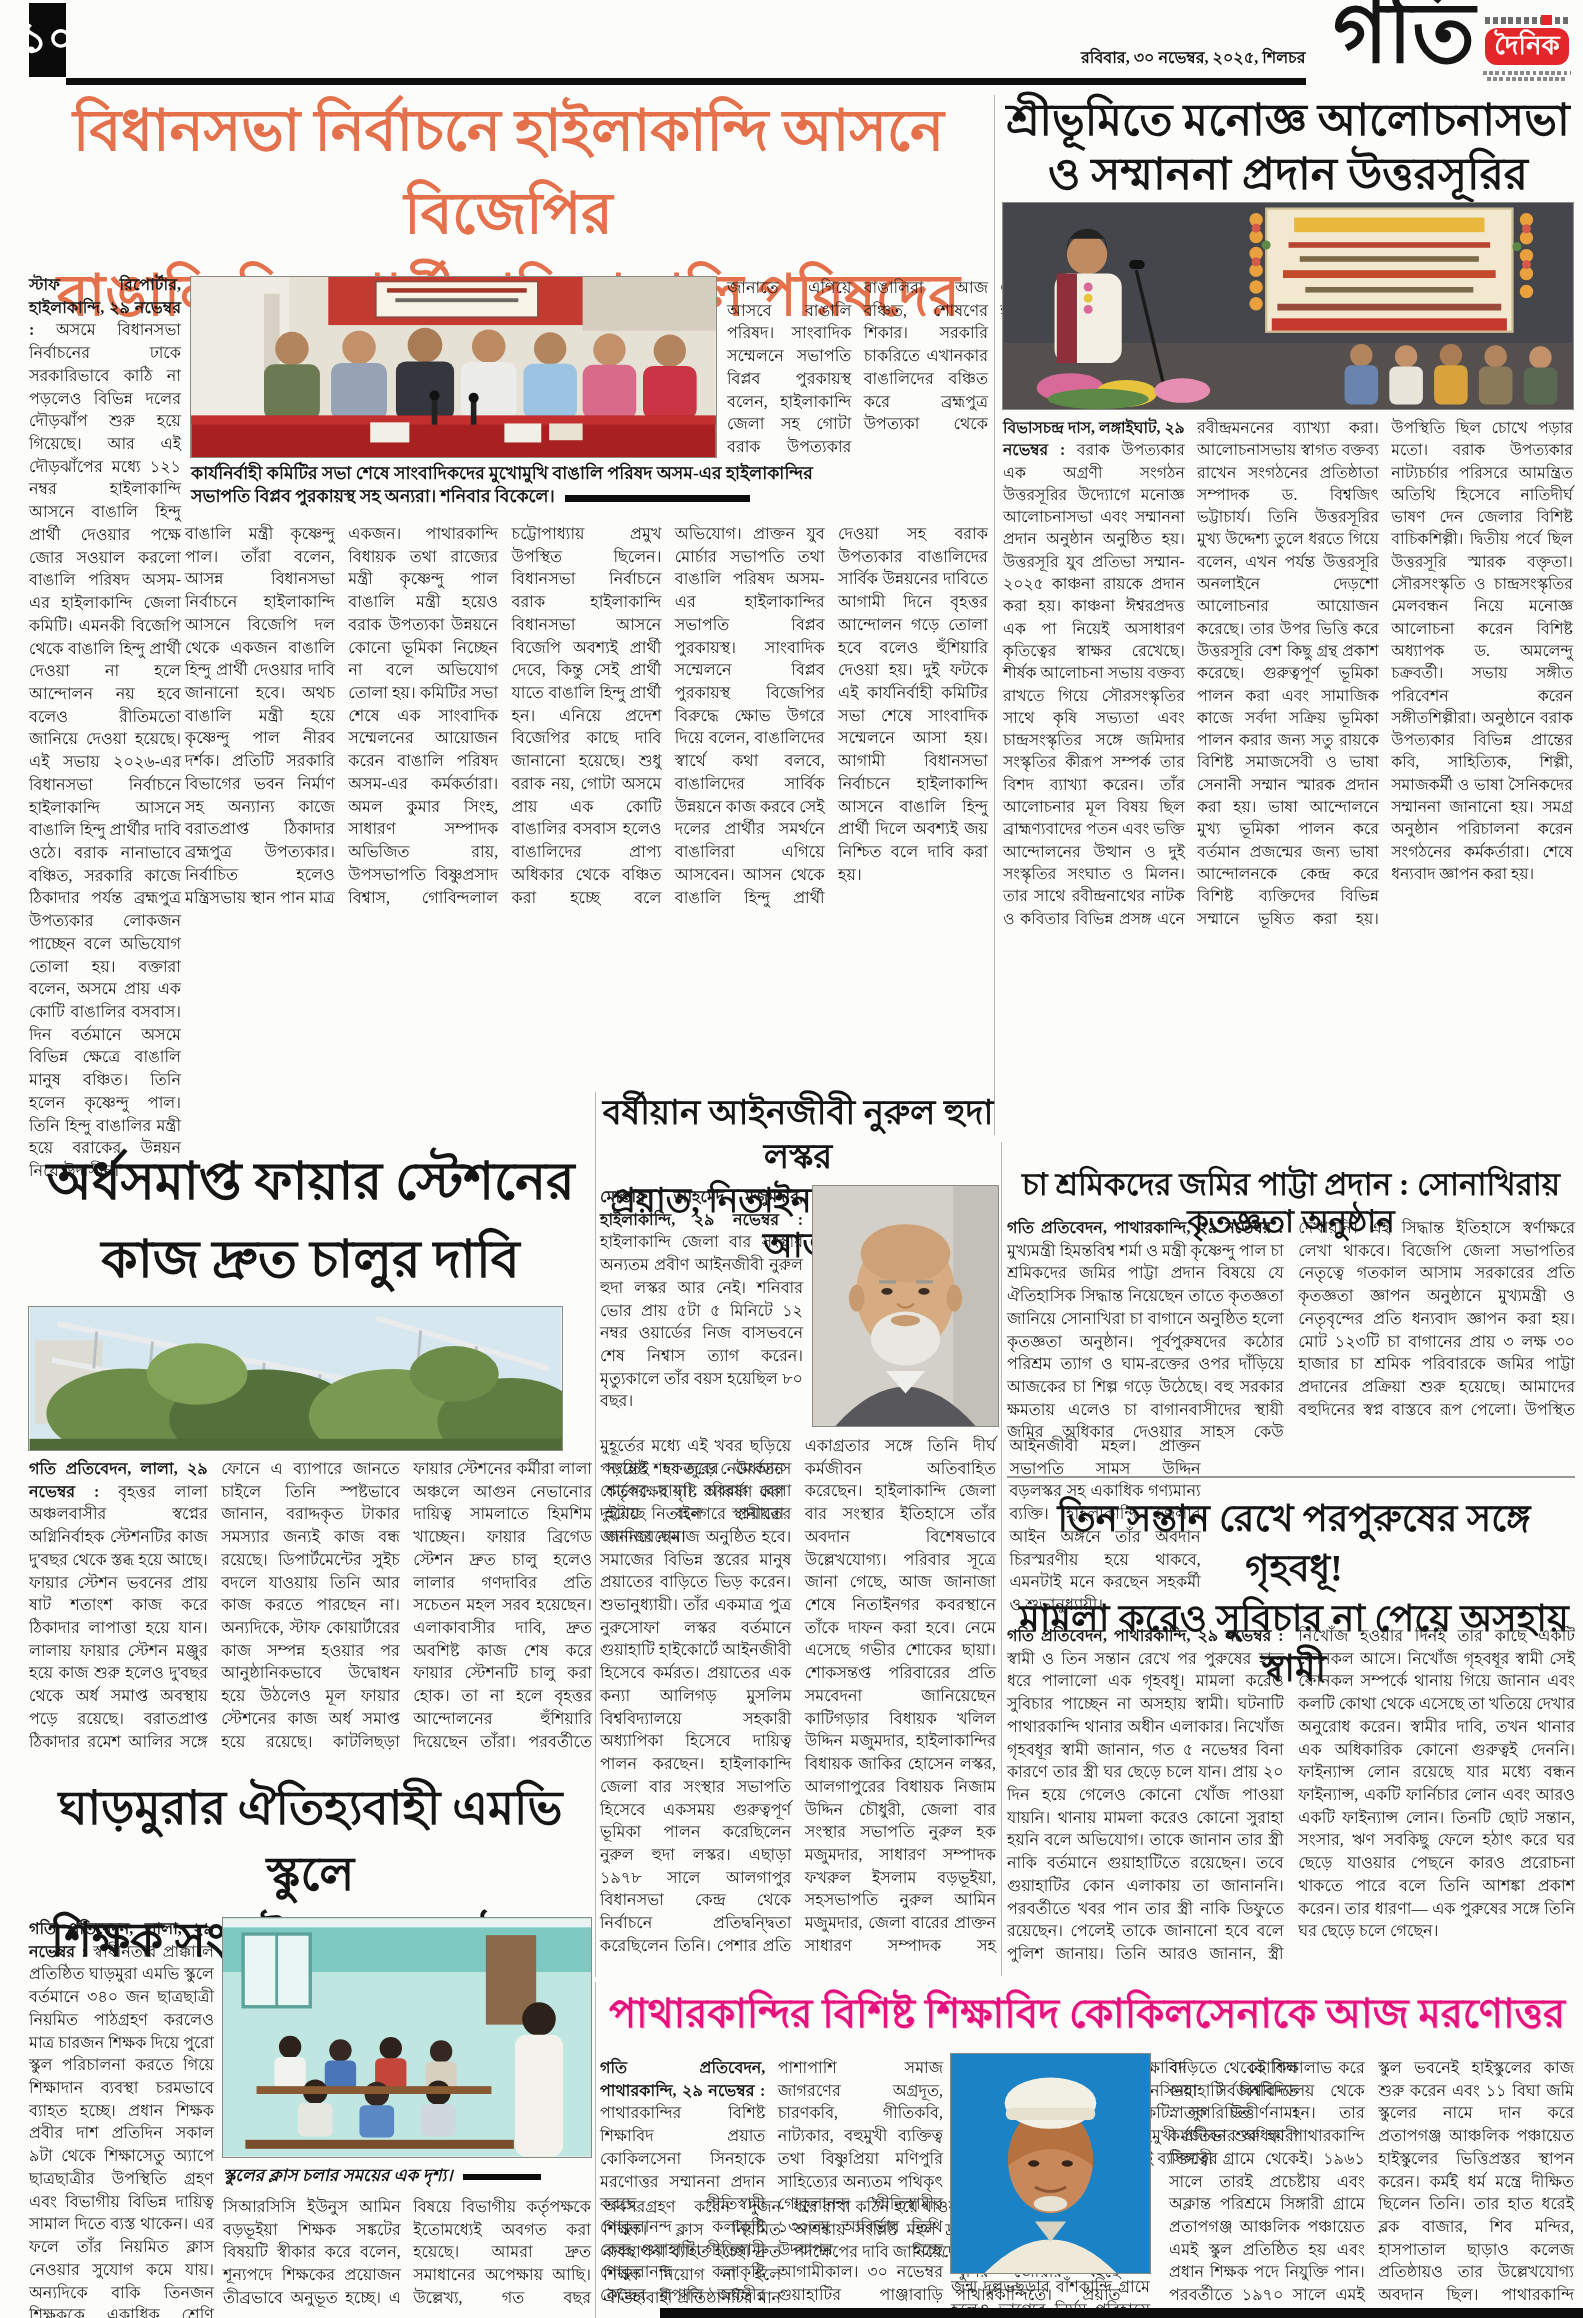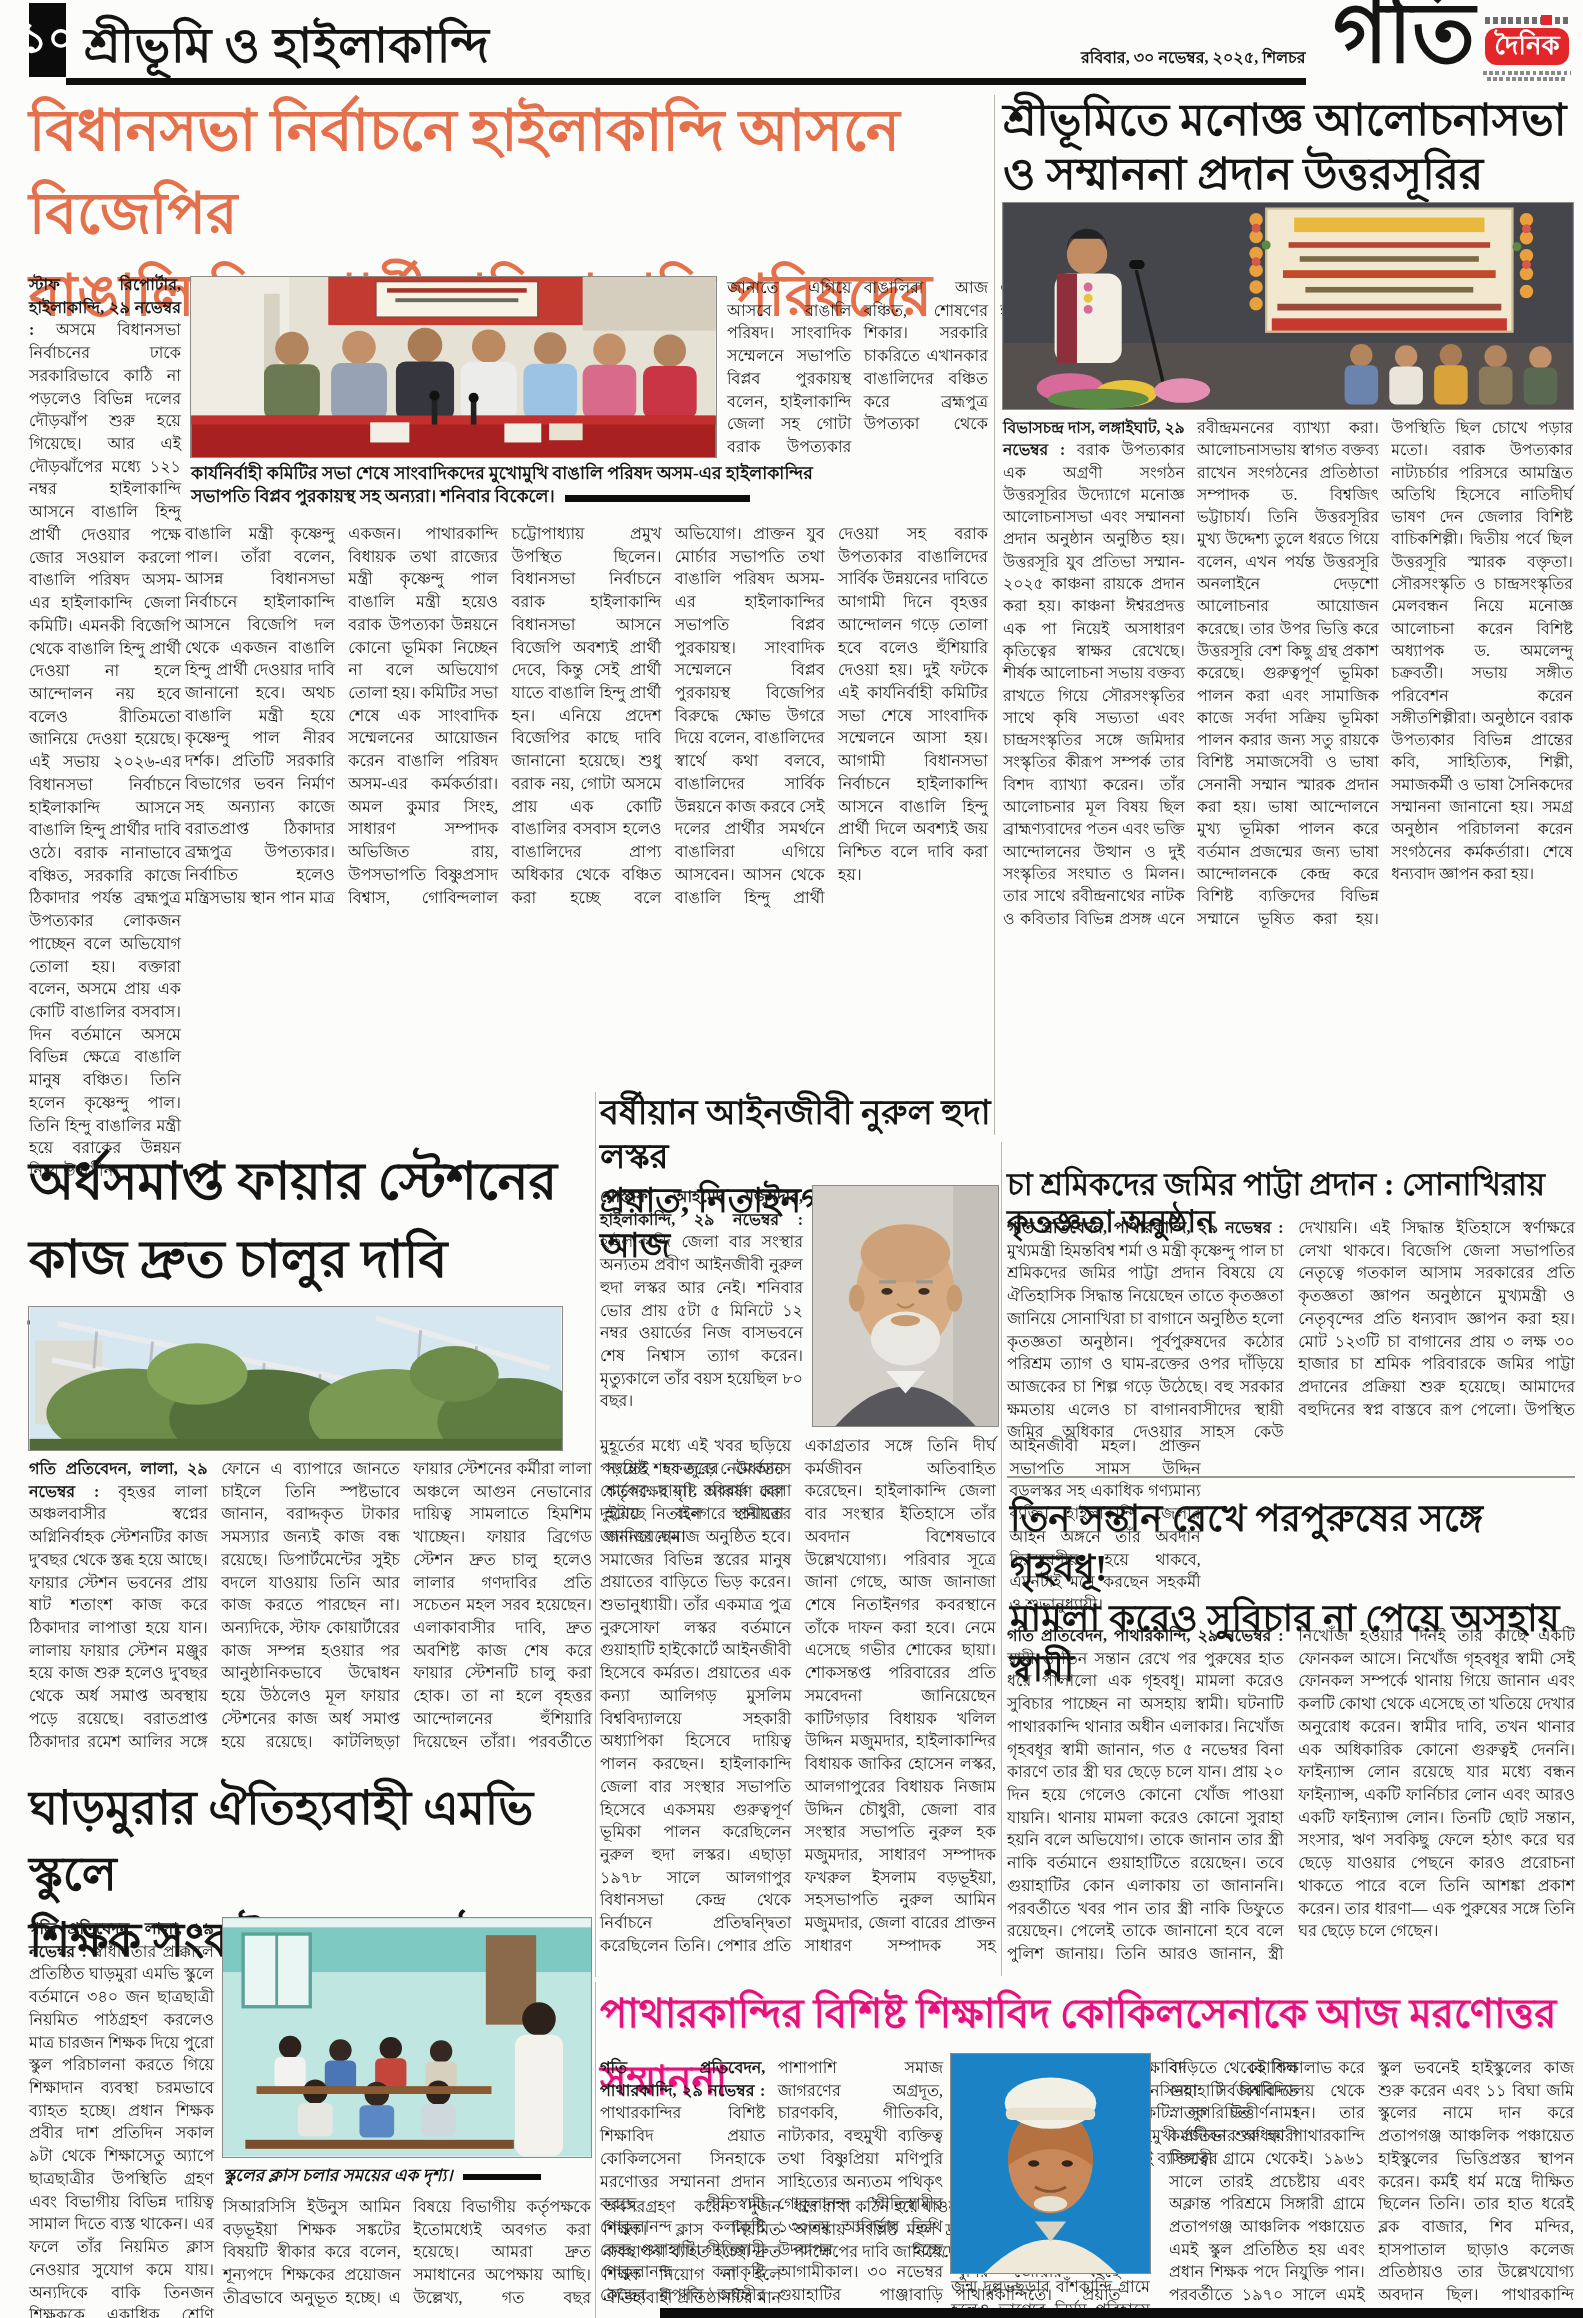--- a/index.html
+++ b/index.html
@@ -1,19 +1,19 @@
 <!DOCTYPE html>
 <html style="font-size:9px"><head>
 <meta charset="utf-8">
 <style>
   html,body{margin:0;padding:0;background:#888;}
   #page{position:relative;width:1583px;height:2319px;background:#fcfcfa;overflow:hidden;
         font-family:"Liberation Serif","DejaVu Serif",serif;color:#151515;}
   .abs{position:absolute;}
-  .ctr{}
+  .ctr{text-align:center;}
   .hl{font-weight:bold;}
   .body-text{font-size:16px;line-height:1.42;text-align:justify;color:#1a1a1a;word-break:break-word;}
   .body-text .byline{font-weight:bold;}
   .vrule{position:absolute;width:1.1px;background:#b9b6ae;}
   .hrule{position:absolute;background:#9a978f;}
   
   #pagenum-box{left:29px;top:3.4px;width:37px;height:74px;background:#0b0b0b;color:#fff;
                display:flex;align-items:center;justify-content:center;font-size:41px;font-weight:bold;}
   #masthead{left:84px;top:9px;font-size:48px;font-weight:bold;letter-spacing:0.6px;}
   #dateline{left:1081px;top:45px;font-size:16px;font-weight:bold;}
@@ -72,21 +72,20 @@
   #bottom-bar{left:660px;top:2308px;width:924px;height:9.5px;background:#0d0d0d;}
   .photo-frame{outline:0.6px solid #8c8a84;}
   svg{display:block;}
 </style>
 </head>
 <body>
 
 <div id="page">
 
   <div class="abs" id="pagenum-box">১০</div>
-  <div class="abs hl" id="masthead">শ্রীভূমি ও হাইলাকান্দি</div>
   <div class="abs" id="dateline">রবিবার, ৩০ নভেম্বর, ২০২৫, শিলচর</div>
   <div class="abs" id="logo-title">গতি</div>
   <div class="abs" id="logo-tag-top"></div>
   <div class="abs" id="logo-tag-red"></div>
   <div class="abs" id="logo-badge">দৈনিক</div>
   <div class="abs" id="logo-tag-b1"></div>
   <div class="abs" id="logo-tag-b2"></div>
   <div class="abs" id="header-rule"></div>
 
   <div class="abs ctr hl" id="bjp-headline">

